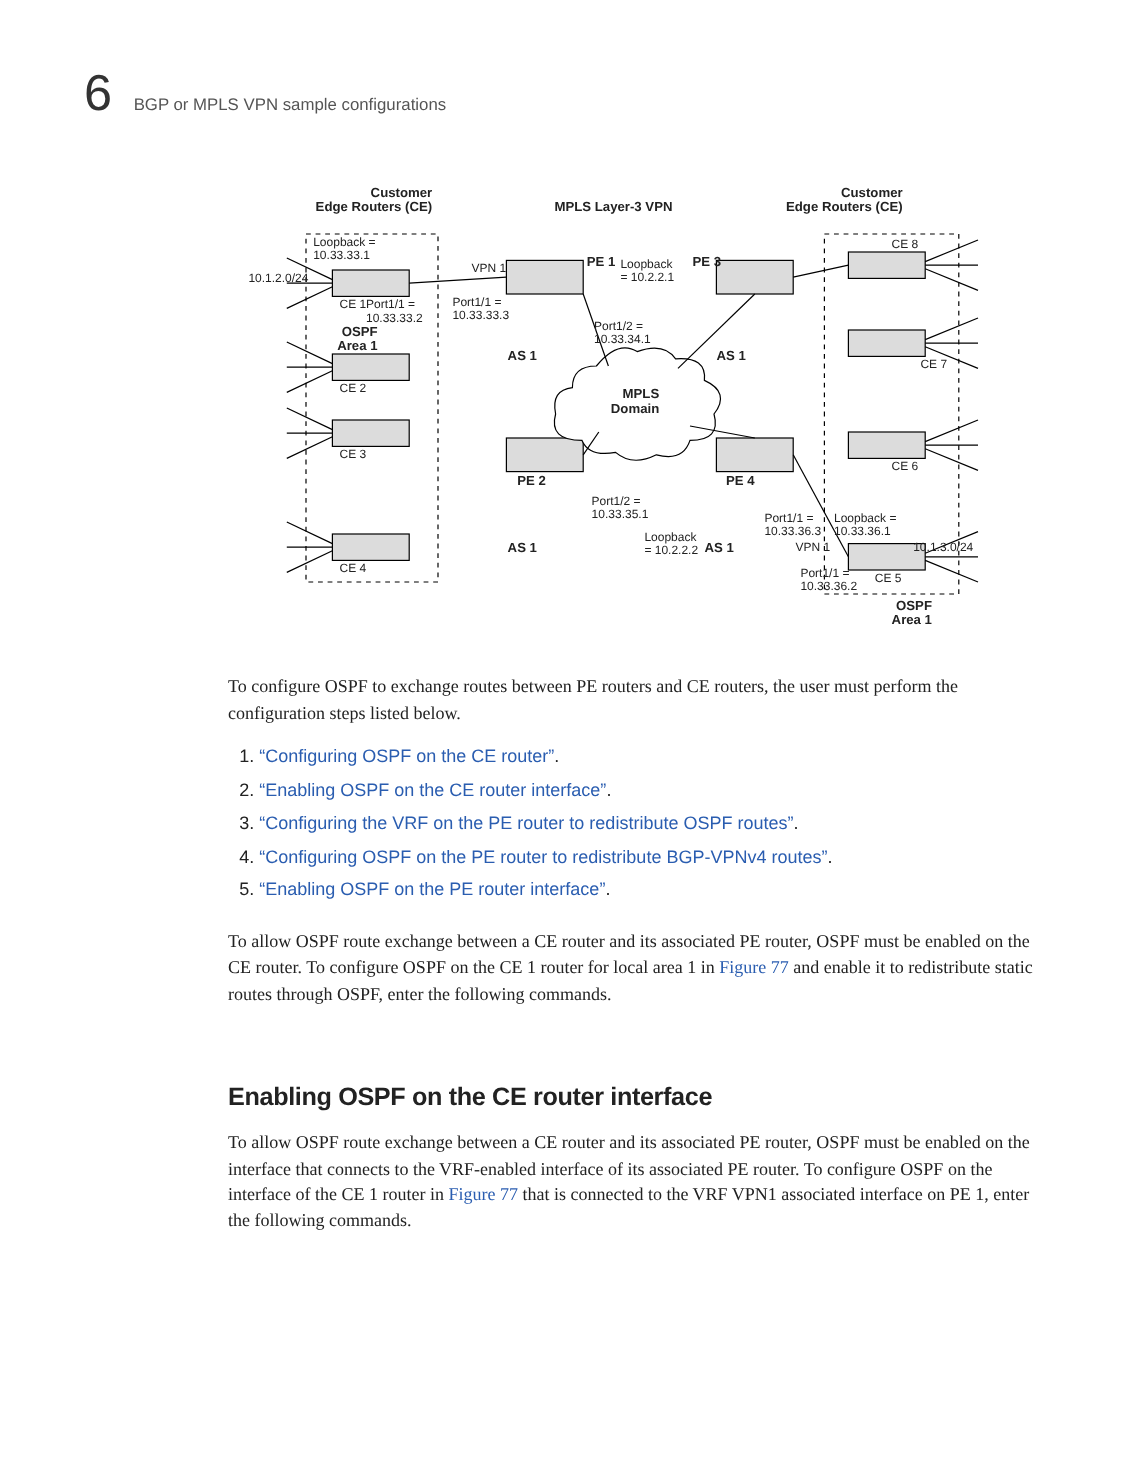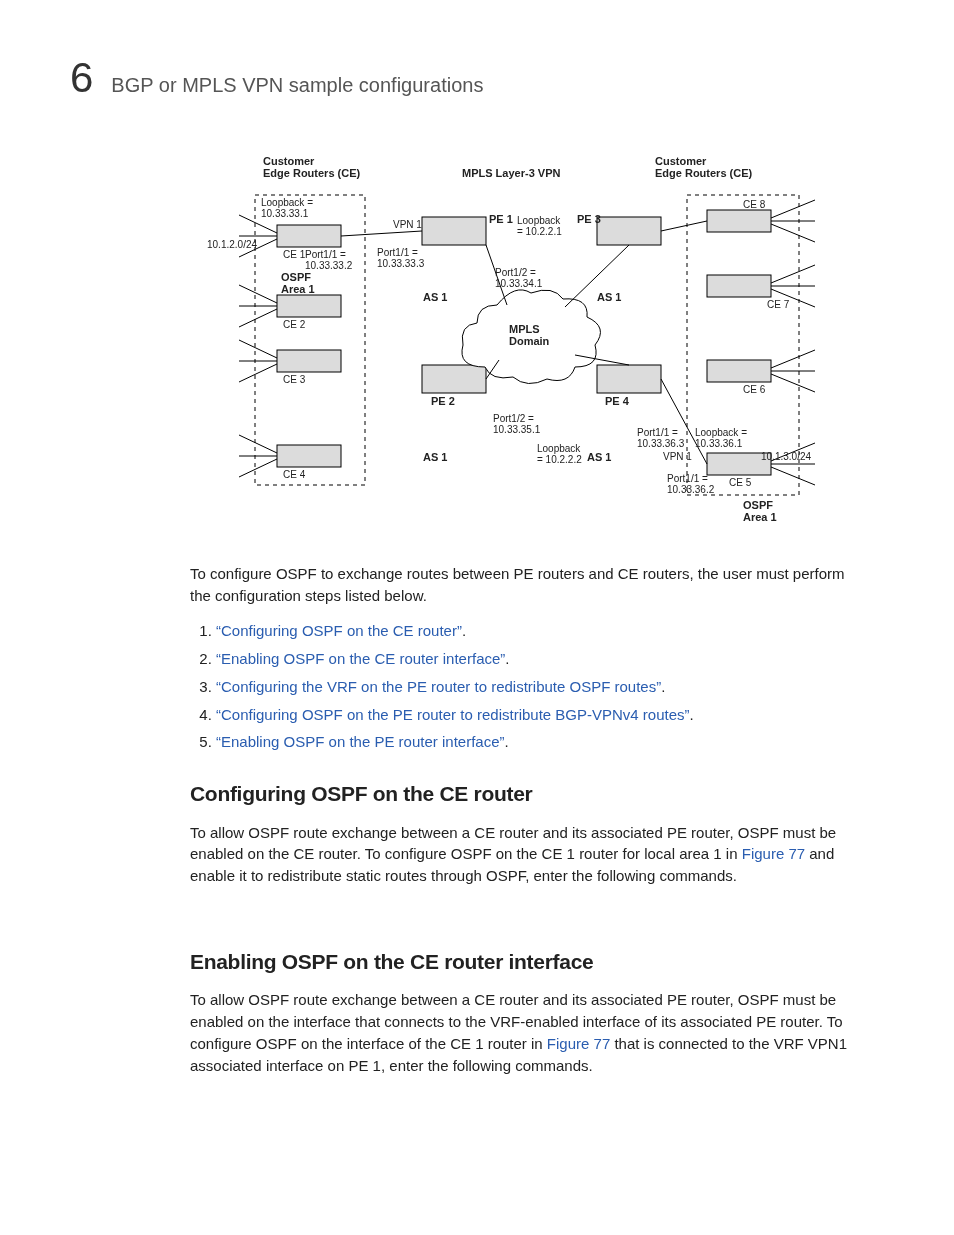--- a/index.html
+++ b/index.html
@@ -23,21 +23,21 @@
     align-items: baseline;
     gap: 18px;
     margin-bottom: 46px;
   }
   .chapnum {
     font-size: 42px;
     font-weight: 400;
     color: #333;
   }
   .runtitle {
-    font-size: 20px;
+    font-size: 14px;
     color: #555;
   }
   .content {
     margin-left: 120px;
     margin-right: 20px;
   }
   .figcap {
     font-size: 14px;
     font-weight: bold;
     margin-bottom: 10px;
@@ -45,24 +45,24 @@
   .figcap .figlbl { margin-right: 18px; }
   .figbox {
     width: 580px;
     height: 380px;
     margin: 0 auto 28px auto;
     position: relative;
     font-family: Arial, Helvetica, sans-serif;
     font-size: 10px;
   }
   .figbox .lbl { position: absolute; font-size: 10px; line-height: 1.1; }
-  .figbox .lblb { position: absolute; font-size: 11px; font-weight: bold; line-height: 1.1; }
+  .figbox .lblb { position: absolute; font-size: 11px; font-weight: bold; line-height: 1.1; text-align: right; }
   .figbox svg { position: absolute; inset: 0; width: 100%; height: 100%; }
   .router { fill: #dcdcdc; stroke: #000; stroke-width: 1; }
-  .para { margin: 0 0 14px 0; }
+  .para { margin: 0 0 14px 0; font-family: Liberation Serif, serif; }
   ol.refs { margin: 0 0 22px 0; padding-left: 26px; }
   ol.refs li { margin: 6px 0; }
   .xlink { color: #2a5db0; }
   h2.sect {
     font-family: Arial, Helvetica, sans-serif;
     font-size: 21px;
     font-weight: 600;
     margin: 26px 0 12px 0;
     letter-spacing: -0.3px;
   }
@@ -148,21 +148,21 @@
       </svg>
 
       <div class="lblb" style="left: 26px; top: 0px; white-space: pre;">Customer
 Edge Routers (CE)</div>
       <div class="lblb" style="left:225px; top:12px;">MPLS Layer-3 VPN</div>
       <div class="lblb" style="left: 418px; top: 0px; white-space: pre;">Customer
 Edge Routers (CE)</div>
 
       <div class="lbl" style="left: 24px; top: 42px; white-space: pre;">Loopback =
 10.33.33.1</div>
-      <div class="lbl" style="left:-30px; top:84px;">10.1.2.0/24</div>
+      <div class="lbl" style="left:-30px; top:72px;">10.1.2.0/24</div>
       <div class="lbl" style="left:46px; top:94px;text-align:right;">CE 1</div>
       <div class="lbl" style="left:68px; top:94px; white-space:pre;">Port1/1 =
 10.33.33.2</div>
       <div class="lblb" style="left: 44px; top: 116px; white-space: pre;">OSPF
 Area 1</div>
       <div class="lbl" style="left:46px; top:164px;">CE 2</div>
       <div class="lbl" style="left:46px; top:219px;text-align:center;">CE 3</div>
       <div class="lbl" style="left:46px; top:314px;">CE 4</div>
 
       <div class="lblb" style="left:252px; top:58px;">PE 1</div>
@@ -209,21 +209,20 @@
     <p class="para">To configure OSPF to exchange routes between PE routers and CE routers, the user must perform the configuration steps listed below.</p>
 
     <ol class="refs">
       <li><span class="xlink">“Configuring OSPF on the CE router”</span>.</li>
       <li><span class="xlink">“Enabling OSPF on the CE router interface”</span>.</li>
       <li><span class="xlink">“Configuring the VRF on the PE router to redistribute OSPF routes”</span>.</li>
       <li><span class="xlink">“Configuring OSPF on the PE router to redistribute BGP-VPNv4 routes”</span>.</li>
       <li><span class="xlink">“Enabling OSPF on the PE router interface”</span>.</li>
     </ol>
 
-    <h2 class="sect">Configuring OSPF on the CE router</h2>
     <p class="para">
       <span>To allow OSPF route exchange between a CE router and its associated PE router, OSPF must be enabled on the CE router. To configure OSPF on the CE 1 router for local area 1 in </span><span class="xlink">Figure 77</span><span> and enable it to redistribute static routes through OSPF, enter the following commands.</span>
     </p>
 
     <h2 class="sect" style="margin-top:60px;">Enabling OSPF on the CE router interface</h2>
     <p class="para">
       <span>To allow OSPF route exchange between a CE router and its associated PE router, OSPF must be enabled on the interface that connects to the VRF-enabled interface of its associated PE router. To configure OSPF on the interface of the CE 1 router in </span><span class="xlink">Figure 77</span><span> that is connected to the VRF VPN1 associated interface on PE 1, enter the following commands.</span>
     </p>
 
   </div>

